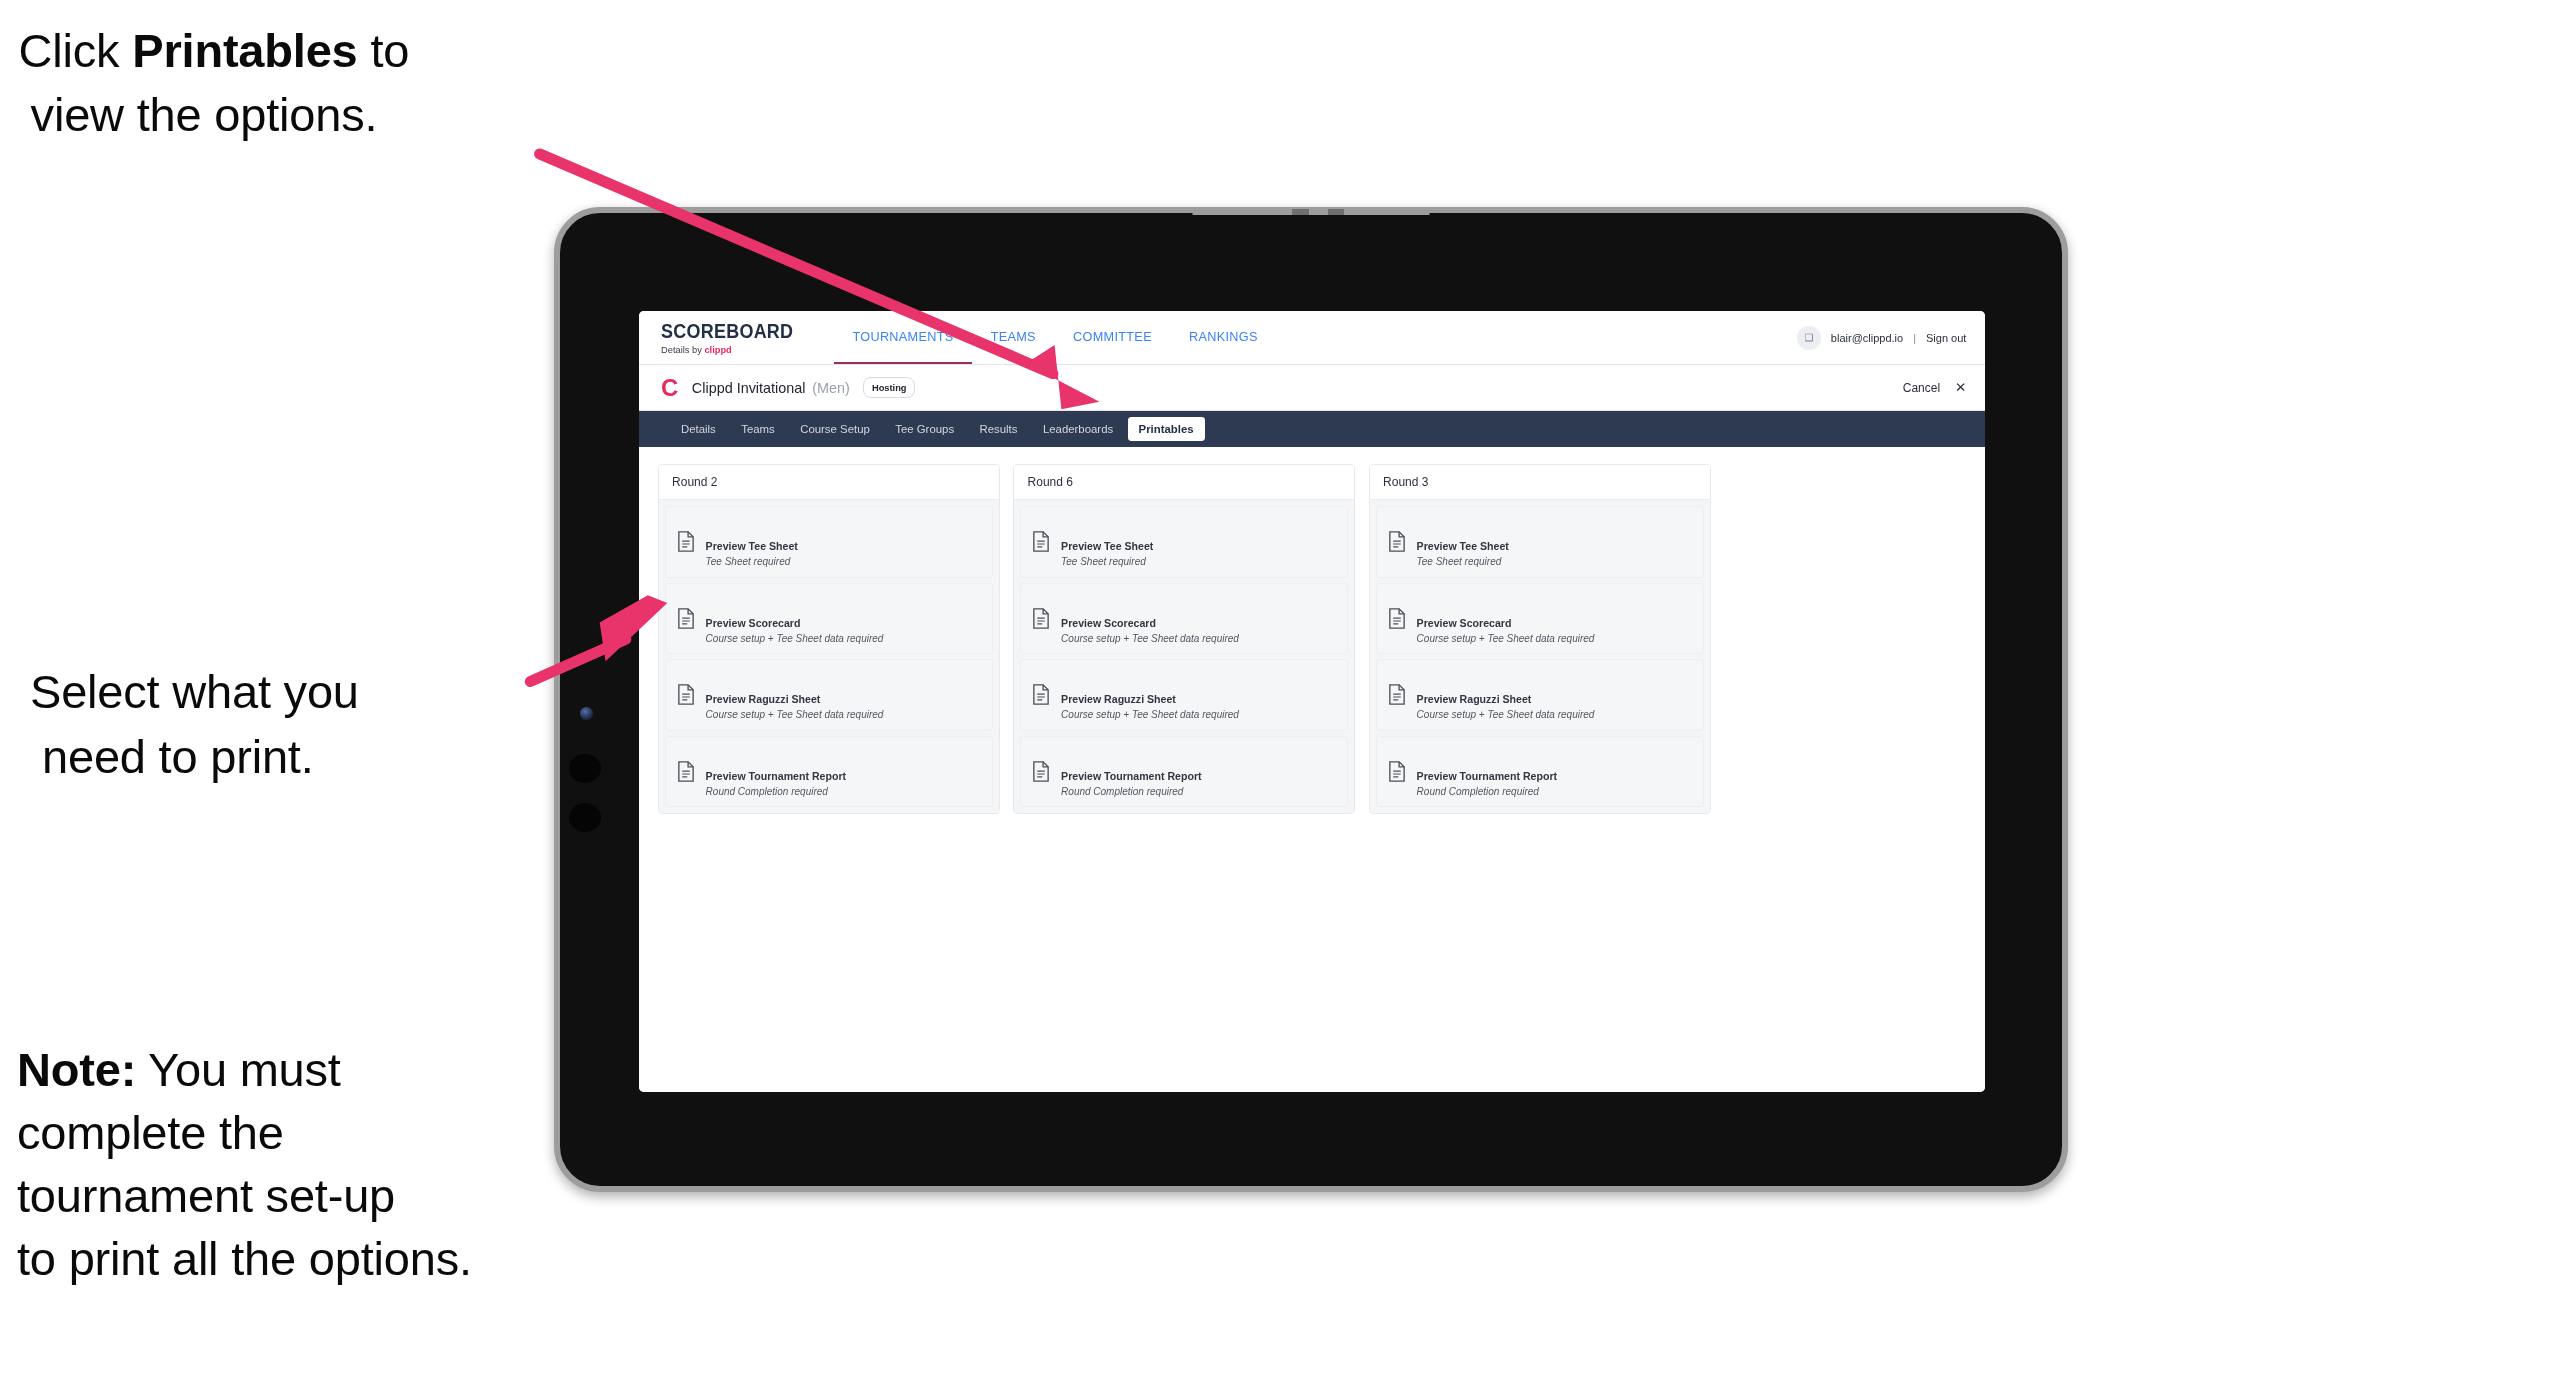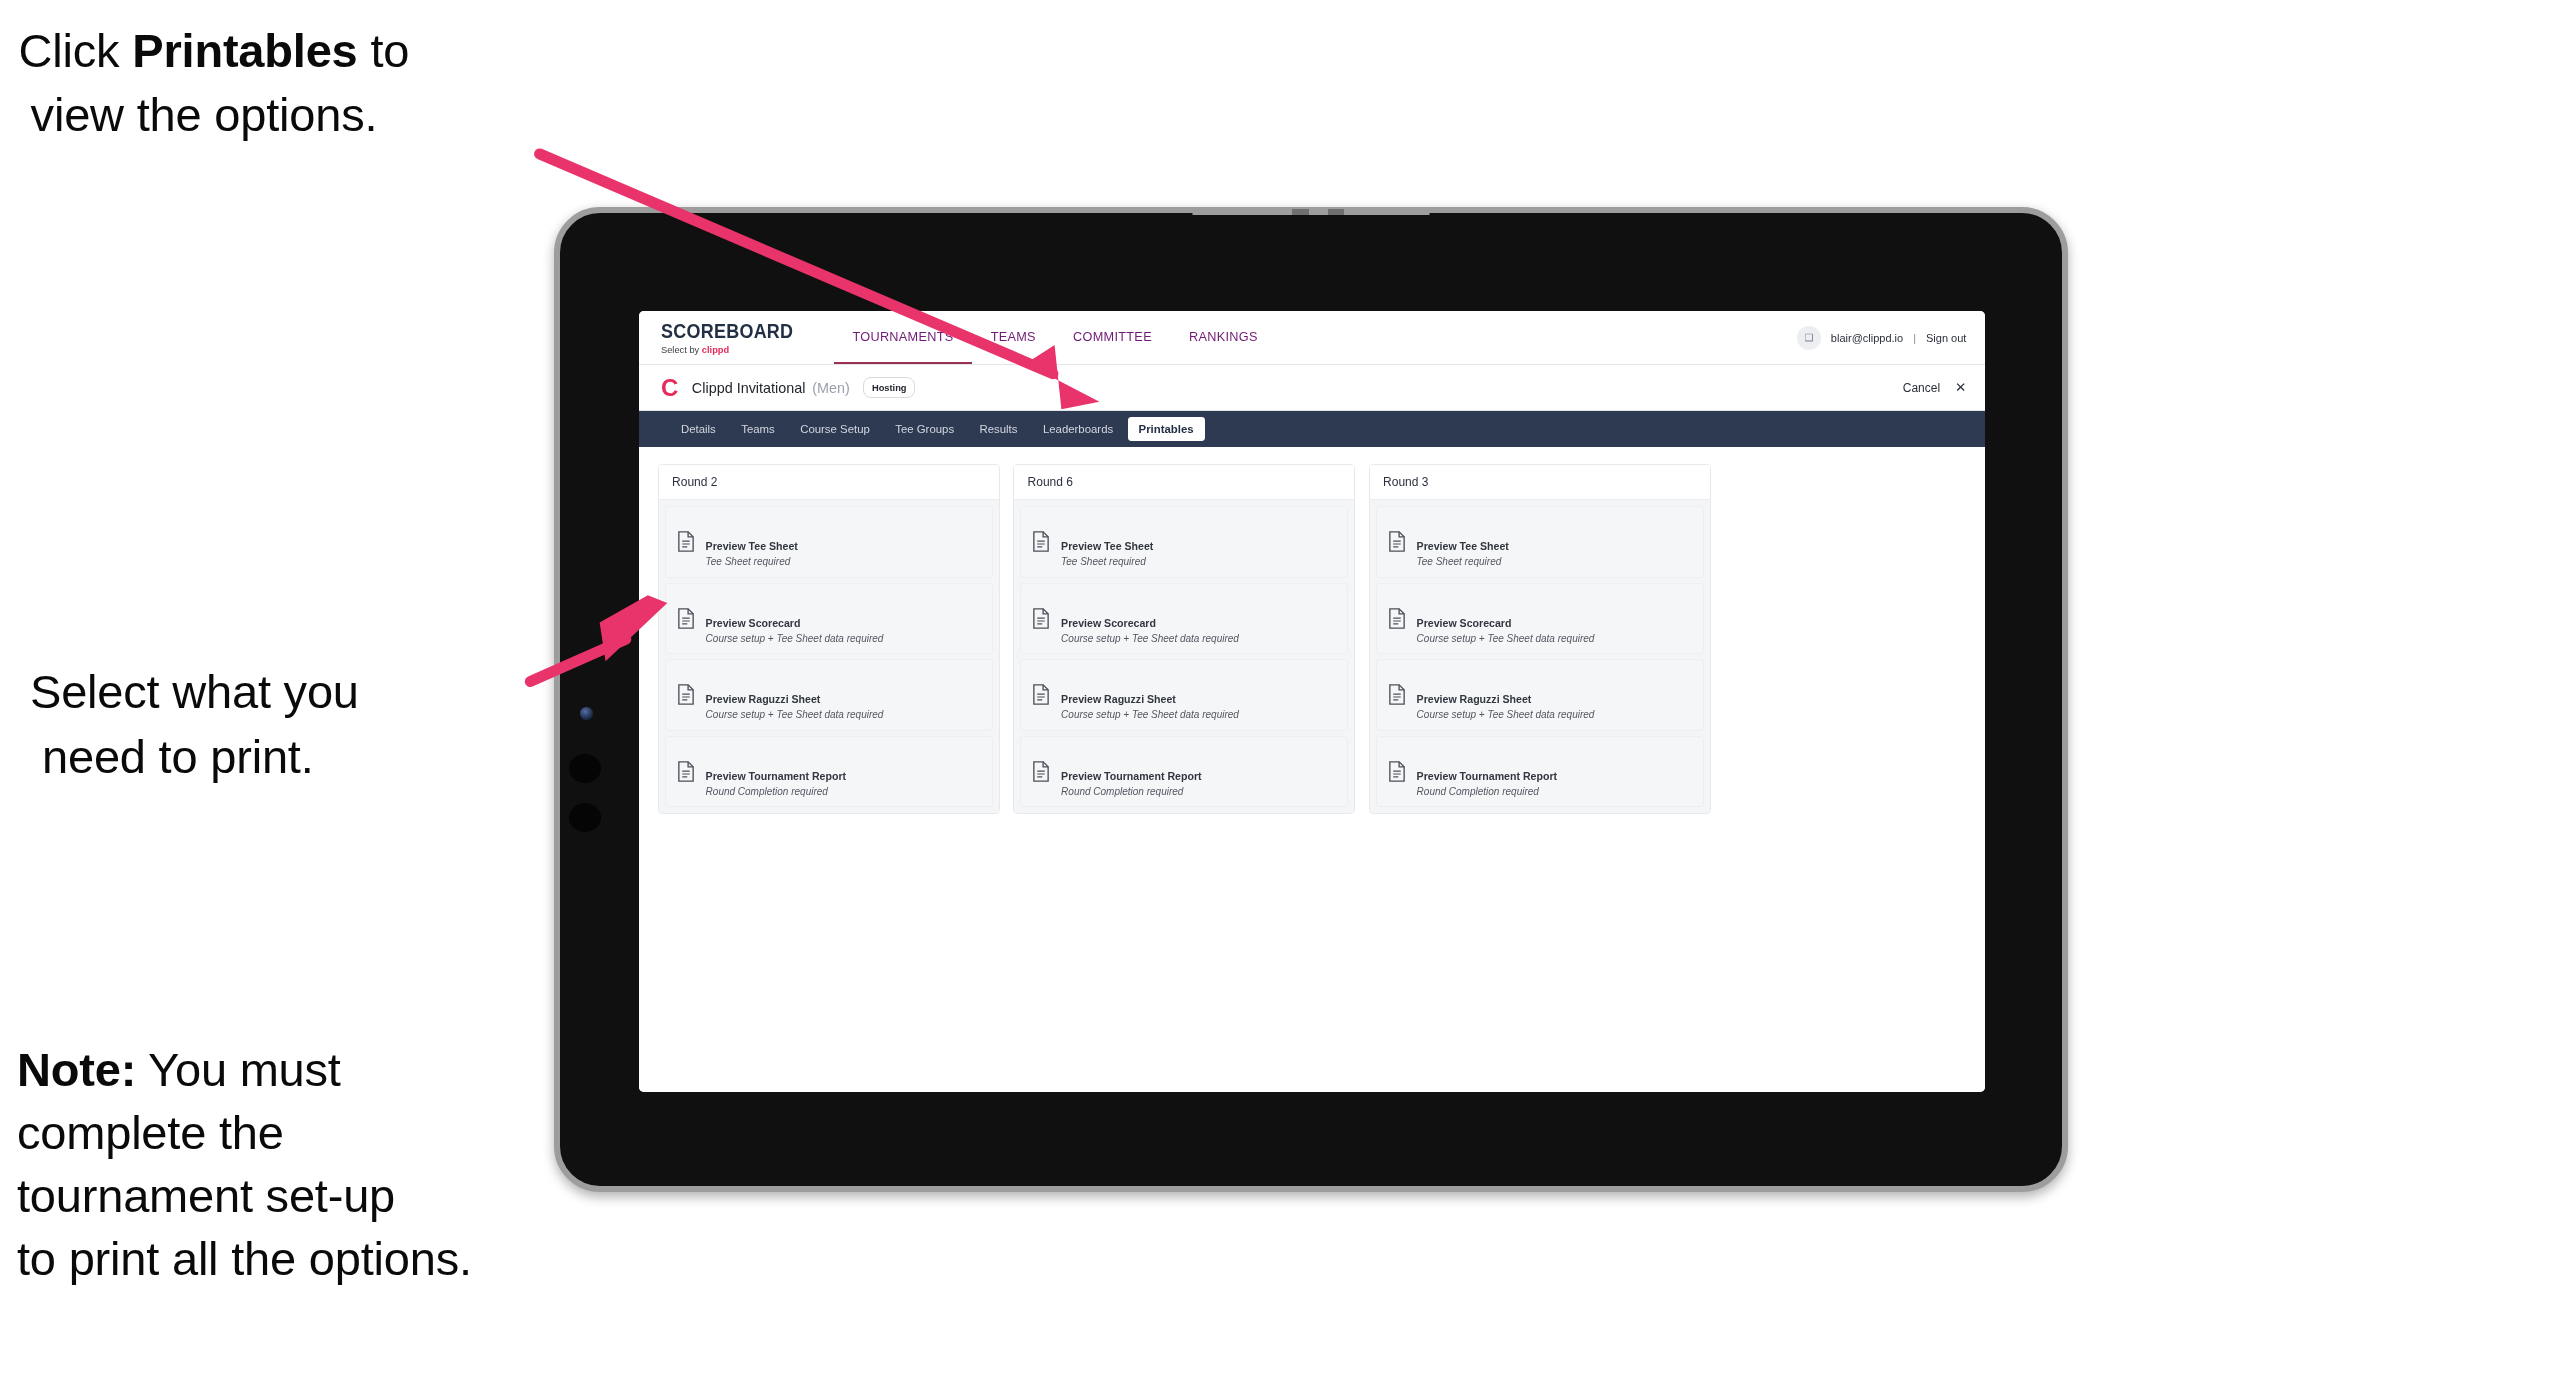--- a/index.html
+++ b/index.html
@@ -75,21 +75,21 @@
     font-size: 19.5px; font-weight: 700; color: #232f45;
     letter-spacing: 0.3px; font-family: "Liberation Sans", sans-serif;
     transform: scaleX(0.92); transform-origin: left center;
   }
   #brand-sub { font-size: 9.3px; color: #3b3b44; margin-top: 1.7px; white-space: nowrap; }
   #brand-sub .pink { color: #e8295c; font-weight: 700; }
 
   .topnav-item {
     display: flex; align-items: center;
     padding: 0 18.6px;
-    font-size: 12.7px; color: #701a75; letter-spacing: 0.3px;
+    font-size: 12.7px; color: #3b82f6; letter-spacing: 0.3px;
     border-bottom: 2.5px solid transparent;
     cursor: pointer; white-space: nowrap;
   }
   .topnav-item.active { border-bottom-color: #9b3050; }
   #topnav-right {
     margin-left: auto; display: flex; align-items: center;
     padding-right: 18.6px; gap: 10px;
   }
   #avatar {
     width: 24px; height: 24px; border-radius: 50%;
@@ -192,21 +192,21 @@
     <div id="top-speaker"></div>
     <div id="cam-dot"></div>
     <div id="bump-a"></div>
     <div id="bump-b"></div>
 
     <div id="screen">
 
       <div id="topnav">
         <div id="brand">
           <div id="brand-title">SCOREBOARD</div>
-          <div id="brand-sub"><span>Select by </span><span class="pink">clippd</span></div>
+          <div id="brand-sub"><span>Details by </span><span class="pink">clippd</span></div>
         </div>
 
         <div class="topnav-item active">
             <span>TOURNAMENTS</span>
           </div>
         <div class="topnav-item">
             <span>TEAMS</span>
           </div>
         <div class="topnav-item">
             <span>COMMITTEE</span>

